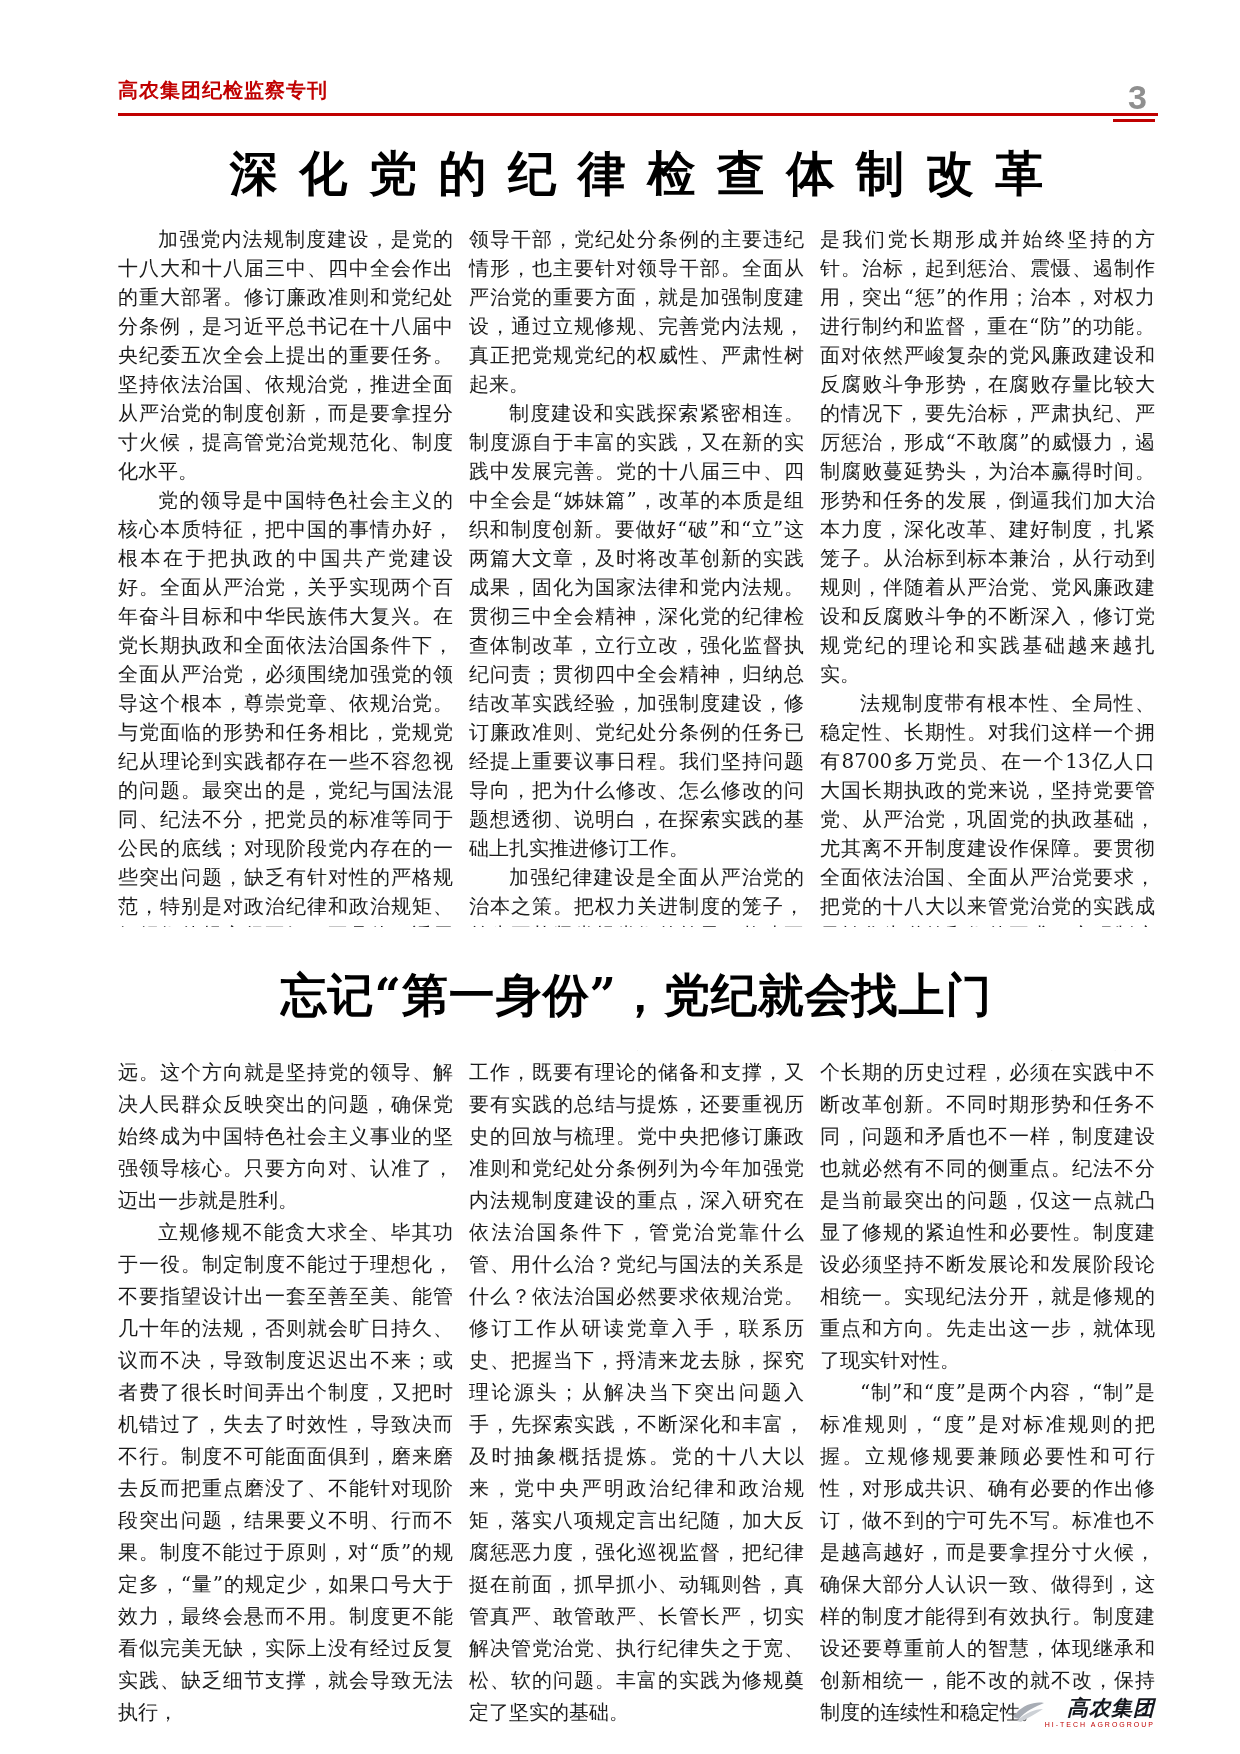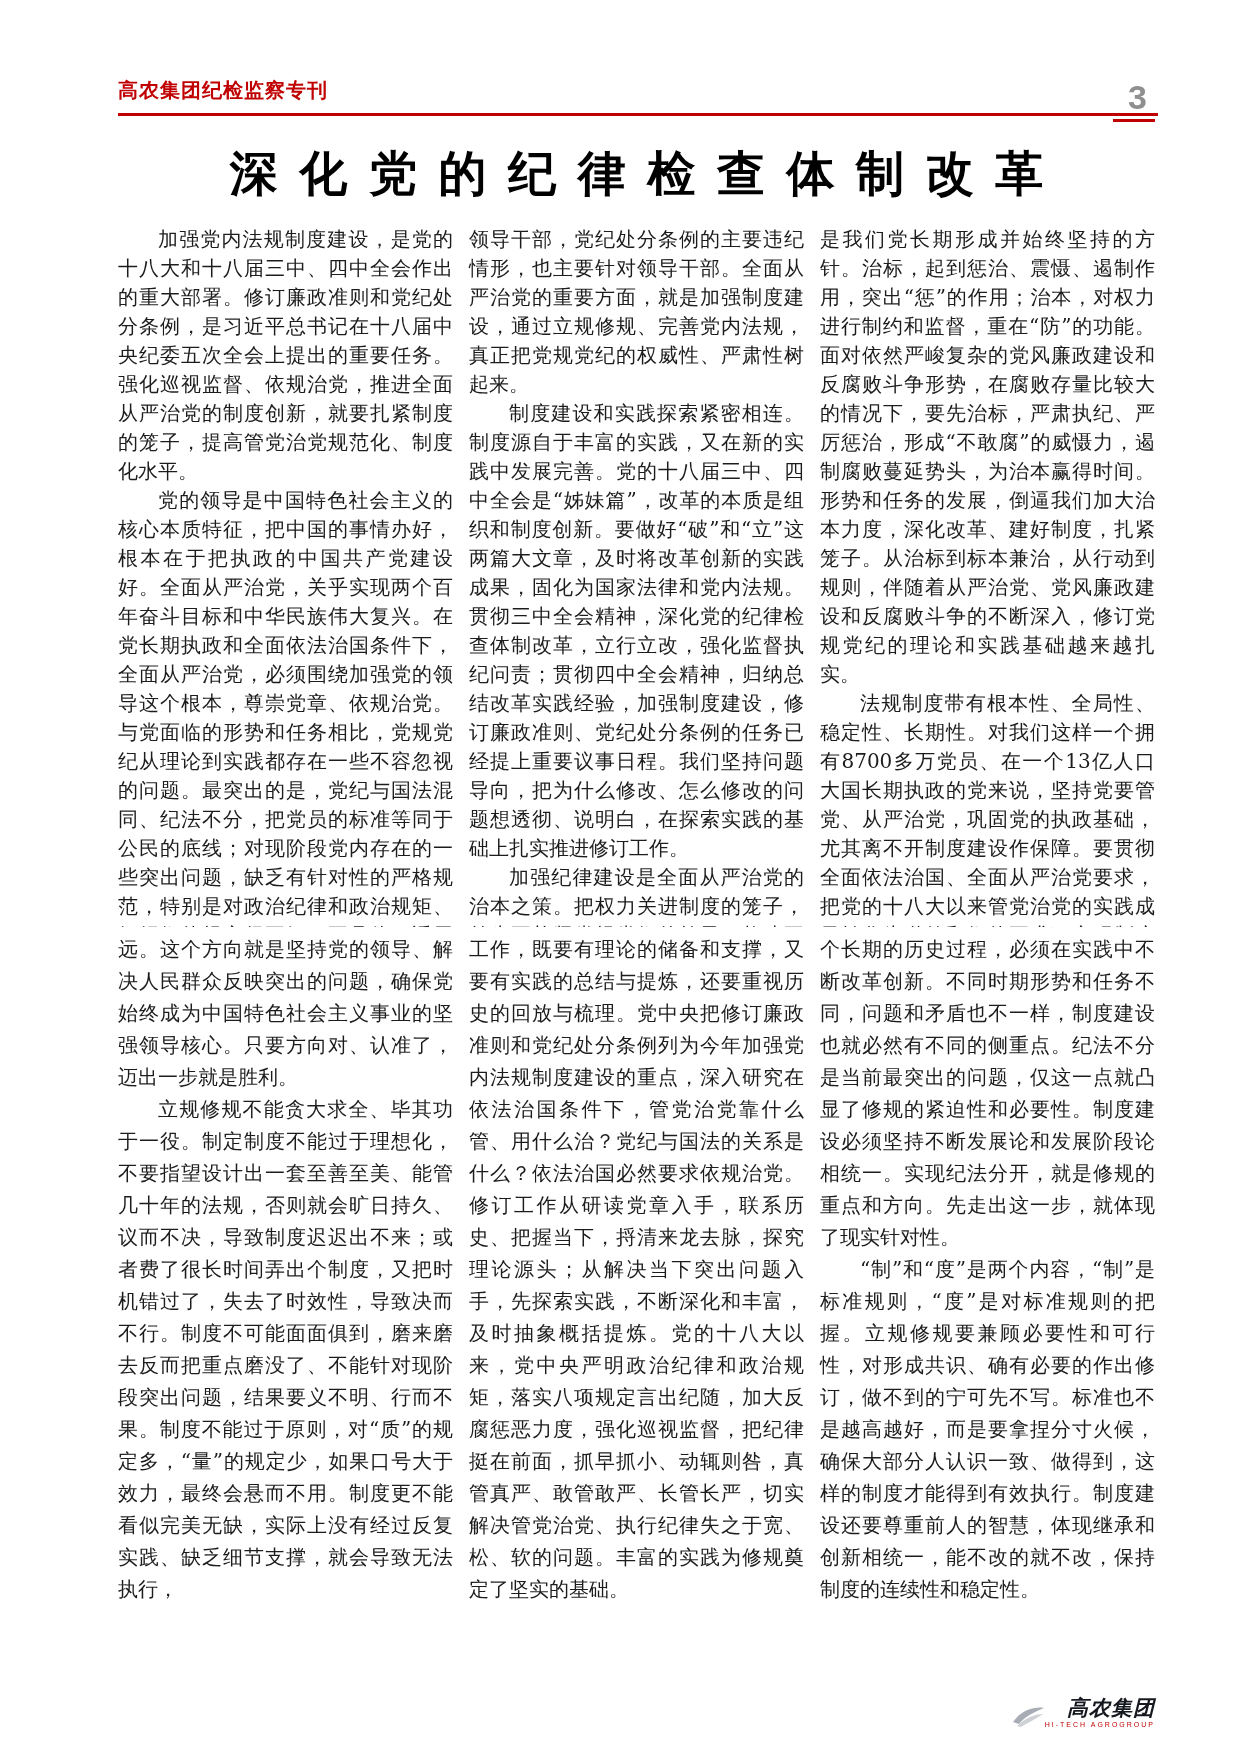--- a/index.html
+++ b/index.html
@@ -48,21 +48,21 @@
   .body2 { height:678px;align-items:flex-end; }
   .body2 .col p { font-size:20px; line-height:32px; }
   .col p {
     margin:0; text-align:justify; text-justify:inter-ideograph;
     word-break:break-all;
   }
   .col p.ind { text-indent:2em; }
   
   .pagefoot {
     position:absolute; right:85px; bottom:26px;
-    display:flex; align-items:flex-end; 
+    display:flex; align-items:flex-start; 
   }
   .logo-swoosh { width:34px; height:26px; flex:0 0 auto; }
   .logo-txt { display:flex; flex-direction:column; align-items:flex-end; }
   .logo-name {
     font-family:"Liberation Sans","DejaVu Sans",sans-serif;
     font-weight:900; font-style:italic; font-size:21px; line-height:1;
     color:#15181f; letter-spacing:1px;
   }
   .logo-sub {
     font-family:"Liberation Sans","DejaVu Sans",sans-serif;
@@ -78,34 +78,35 @@
     <div class="masthead">高农集团纪检监察专刊</div>
     <div class="hdr-rule"></div>
     <div class="pagenum">3</div>
     <div class="pagenum-rule"></div>
   </div>
 
   <h1 class="headline1">深化党的纪律检查体制改革</h1>
 
   <section class="cols body1">
     <div class="col">
-      <p class="ind">加强党内法规制度建设，是党的十八大和十八届三中、四中全会作出的重大部署。修订廉政准则和党纪处分条例，是习近平总书记在十八届中央纪委五次全会上提出的重要任务。强化巡视监督、依规治党，推进全面从严治党的制度创新，就要扎紧制度的笼子，提高管党治党规范化、制度化水平。</p>
+      <p class="ind">加强党内法规制度建设，是党的十八大和十八届三中、四中全会作出的重大部署。修订廉政准则和党纪处分条例，是习近平总书记在十八届中央纪委五次全会上提出的重要任务。坚持依法治国、依规治党，推进全面从严治党的制度创新，而是要拿捏分寸火候，提高管党治党规范化、制度化水平。</p>
       <p class="ind">党的领导是中国特色社会主义的核心本质特征，把中国的事情办好，根本在于把执政的中国共产党建设好。全面从严治党，关乎实现两个百年奋斗目标和中华民族伟大复兴。在党长期执政和全面依法治国条件下，全面从严治党，必须围绕加强党的领导这个根本，尊崇党章、依规治党。与党面临的形势和任务相比，党规党纪从理论到实践都存在一些不容忽视的问题。最突出的是，党纪与国法混同、纪法不分，把党员的标准等同于公民的底线；对现阶段党内存在的一些突出问题，缺乏有针对性的严格规范，特别是对政治纪律和政治规矩、组织纪律规定得不细、不具体；适用对象过窄，廉政准则只管县处级以上党员</p>
     </div>
     <div class="col">
       <p>领导干部，党纪处分条例的主要违纪情形，也主要针对领导干部。全面从严治党的重要方面，就是加强制度建设，通过立规修规、完善党内法规，真正把党规党纪的权威性、严肃性树起来。</p>
       <p class="ind">制度建设和实践探索紧密相连。制度源自于丰富的实践，又在新的实践中发展完善。党的十八届三中、四中全会是“姊妹篇”，改革的本质是组织和制度创新。要做好“破”和“立”这两篇大文章，及时将改革创新的实践成果，固化为国家法律和党内法规。贯彻三中全会精神，深化党的纪律检查体制改革，立行立改，强化监督执纪问责；贯彻四中全会精神，归纳总结改革实践经验，加强制度建设，修订廉政准则、党纪处分条例的任务已经提上重要议事日程。我们坚持问题导向，把为什么修改、怎么修改的问题想透彻、说明白，在探索实践的基础上扎实推进修订工作。</p>
       <p class="ind">加强纪律建设是全面从严治党的治本之策。把权力关进制度的笼子，首先要扎紧党规党纪的笼子，构建不敢腐、不能腐、不想腐的有效机制。标本兼治，</p>
     </div>
     <div class="col">
       <p>是我们党长期形成并始终坚持的方针。治标，起到惩治、震慑、遏制作用，突出“惩”的作用；治本，对权力进行制约和监督，重在“防”的功能。面对依然严峻复杂的党风廉政建设和反腐败斗争形势，在腐败存量比较大的情况下，要先治标，严肃执纪、严厉惩治，形成“不敢腐”的威慑力，遏制腐败蔓延势头，为治本赢得时间。形势和任务的发展，倒逼我们加大治本力度，深化改革、建好制度，扎紧笼子。从治标到标本兼治，从行动到规则，伴随着从严治党、党风廉政建设和反腐败斗争的不断深入，修订党规党纪的理论和实践基础越来越扎实。</p>
       <p class="ind">法规制度带有根本性、全局性、稳定性、长期性。对我们这样一个拥有8700多万党员、在一个13亿人口大国长期执政的党来说，坚持党要管党、从严治党，巩固党的执政基础，尤其离不开制度建设作保障。要贯彻全面依法治国、全面从严治党要求，把党的十八大以来管党治党的实践成果转化为道德和纪律要求，实现制度建设的与时俱进。</p>
     </div>
   </section>
 
+  <h2 class="headline2">忘记“第一身份”，党纪就会找上门</h2>
 
   <section class="cols body2">
     <div class="col">
       <p class="ind">全面从严治党永远在路上，制度创新是永恒的课题。修订党规党纪要坚持正确方向，立足当前、着眼长远。这个方向就是坚持党的领导、解决人民群众反映突出的问题，确保党始终成为中国特色社会主义事业的坚强领导核心。只要方向对、认准了，迈出一步就是胜利。</p>
       <p class="ind">立规修规不能贪大求全、毕其功于一役。制定制度不能过于理想化，不要指望设计出一套至善至美、能管几十年的法规，否则就会旷日持久、议而不决，导致制度迟迟出不来；或者费了很长时间弄出个制度，又把时机错过了，失去了时效性，导致决而不行。制度不可能面面俱到，磨来磨去反而把重点磨没了、不能针对现阶段突出问题，结果要义不明、行而不果。制度不能过于原则，对“质”的规定多，“量”的规定少，如果口号大于效力，最终会悬而不用。制度更不能看似完美无缺，实际上没有经过反复实践、缺乏细节支撑，就会导致无法执行，</p>
     </div>
     <div class="col">
       <p>这样既不严肃也不严谨。</p>
       <p class="ind">制定党内法规是一项严肃的政治工作，既要有理论的储备和支撑，又要有实践的总结与提炼，还要重视历史的回放与梳理。党中央把修订廉政准则和党纪处分条例列为今年加强党内法规制度建设的重点，深入研究在依法治国条件下，管党治党靠什么管、用什么治？党纪与国法的关系是什么？依法治国必然要求依规治党。修订工作从研读党章入手，联系历史、把握当下，捋清来龙去脉，探究理论源头；从解决当下突出问题入手，先探索实践，不断深化和丰富，及时抽象概括提炼。党的十八大以来，党中央严明政治纪律和政治规矩，落实八项规定言出纪随，加大反腐惩恶力度，强化巡视监督，把纪律挺在前面，抓早抓小、动辄则咎，真管真严、敢管敢严、长管长严，切实解决管党治党、执行纪律失之于宽、松、软的问题。丰富的实践为修规奠定了坚实的基础。</p>
     </div>

